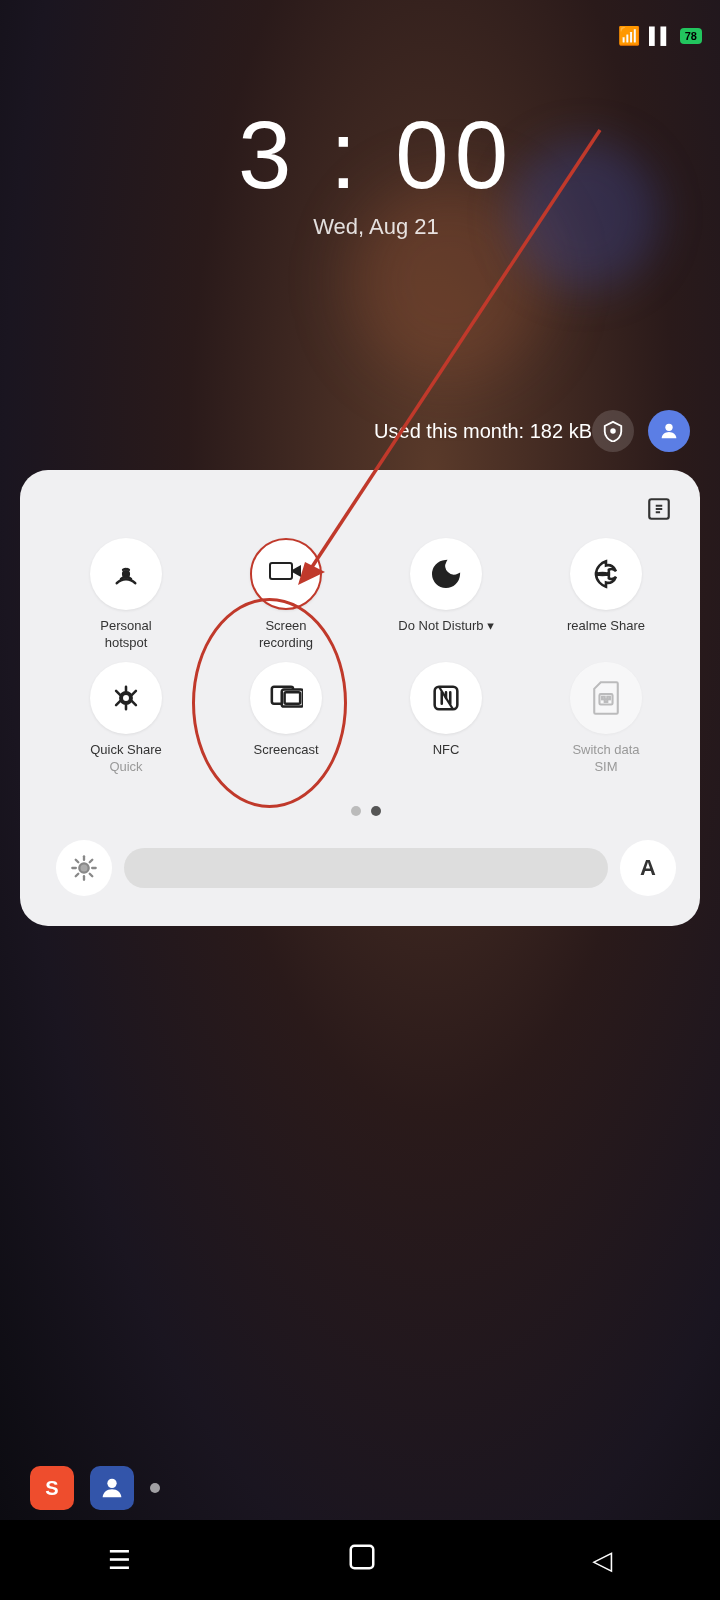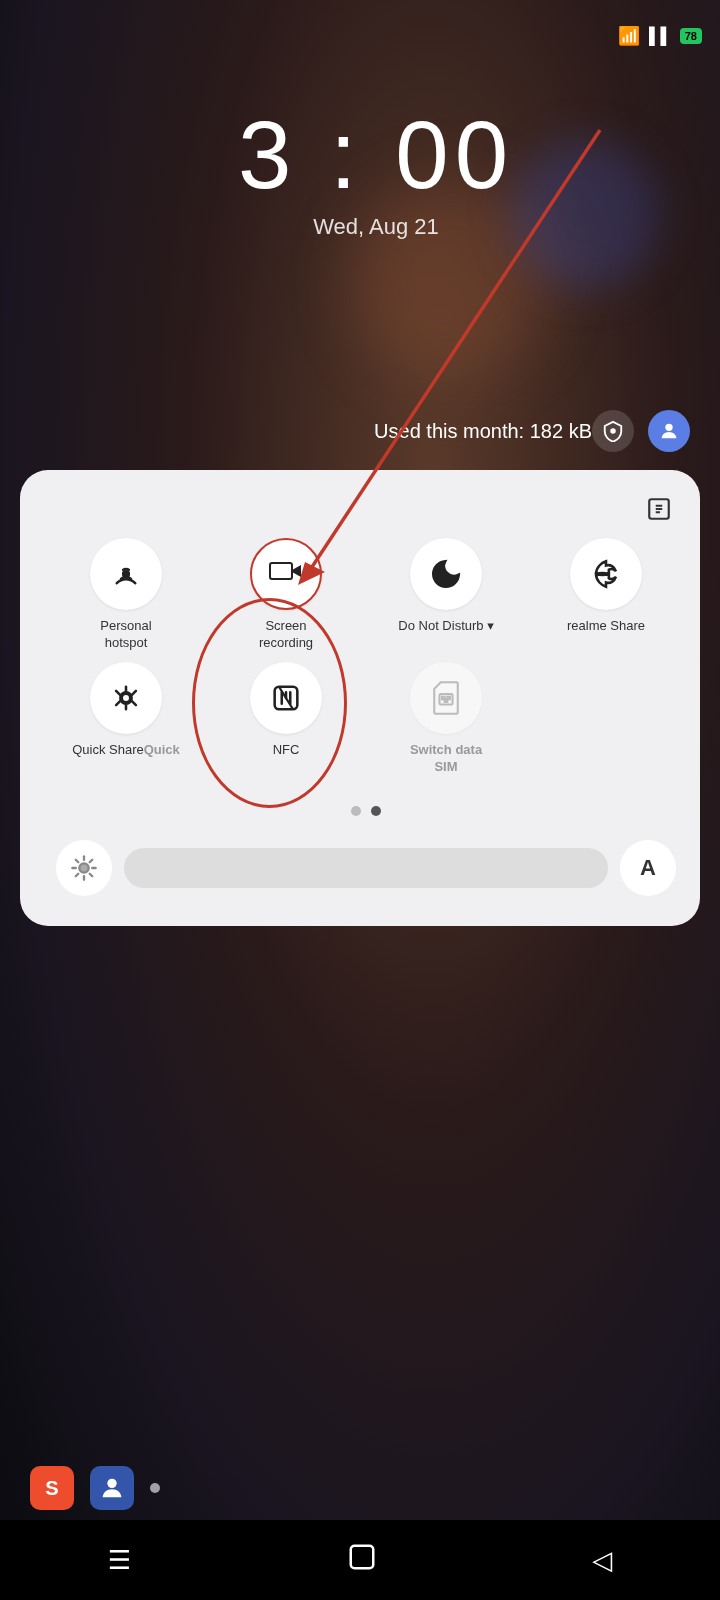--- a/index.html
+++ b/index.html
@@ -160,21 +160,20 @@
       background: #fff;
     }
     .qs-tile-label {
       font-size: 13px;
       color: #333;
       text-align: center;
       line-height: 1.3;
     }
     .qs-tile-label.muted {
       color: #999;
-      font-weight: bold;
     }
     
     .pagination {
       display: flex;
       justify-content: center;
       gap: 10px;
       margin-top: 30px;
     }
     .dot {
       width: 10px; height: 10px;
@@ -374,26 +373,36 @@
     </div>
 
     <div class="qs-tile">
       <div class="qs-tile-icon">
         <svg width="34" height="34" viewBox="0 0 24 24" fill="none" stroke="#222" stroke-width="1.8">
           <circle cx="12" cy="12" r="4"></circle>
           <path d="M12 8V4M16 10l3-3M16 14l3 3M12 16v4M8 14l-3 3M8 10l-3-3" stroke-linecap="round"></path>
           <path d="M9 12a3 3 0 116 0 3 3 0 01-6 0z" fill="none"></path>
         </svg>
       </div>
-      <div style="display:flex;">
+      <div style="display:flex;flex-direction:column;">
         <span class="qs-tile-label">Quick Share</span>
         <span class="qs-tile-label muted">Quick</span>
       </div>
     </div>
 
+    <div class="qs-tile">
+      <div class="qs-tile-icon">
+        <svg width="34" height="34" viewBox="0 0 24 24" fill="none" stroke="#222" stroke-width="1.8">
+          <rect x="2" y="4" width="15" height="12" rx="1.5"></rect>
+          <rect x="9" y="6" width="15" height="12" rx="1.5" fill="#fff" stroke="#222"></rect>
+          <rect x="11" y="8" width="11" height="8" rx="1"></rect>
+        </svg>
+      </div>
+      <span class="qs-tile-label">Screencast</span>
+    </div>
 
     <div class="qs-tile">
       <div class="qs-tile-icon">
         <svg width="34" height="34" viewBox="0 0 24 24" fill="none" stroke="#222" stroke-width="1.8">
           <path d="M7 4h10a3 3 0 013 3v10a3 3 0 01-3 3H7a3 3 0 01-3-3V7a3 3 0 013-3z"></path>
           <path d="M9 8v8M15 8v8M12 8v4" stroke-linecap="round"></path>
           <line x1="7" y1="4" x2="17" y2="20" stroke="#222" stroke-width="1.5"></line>
         </svg>
       </div>
       <span class="qs-tile-label">NFC</span>

